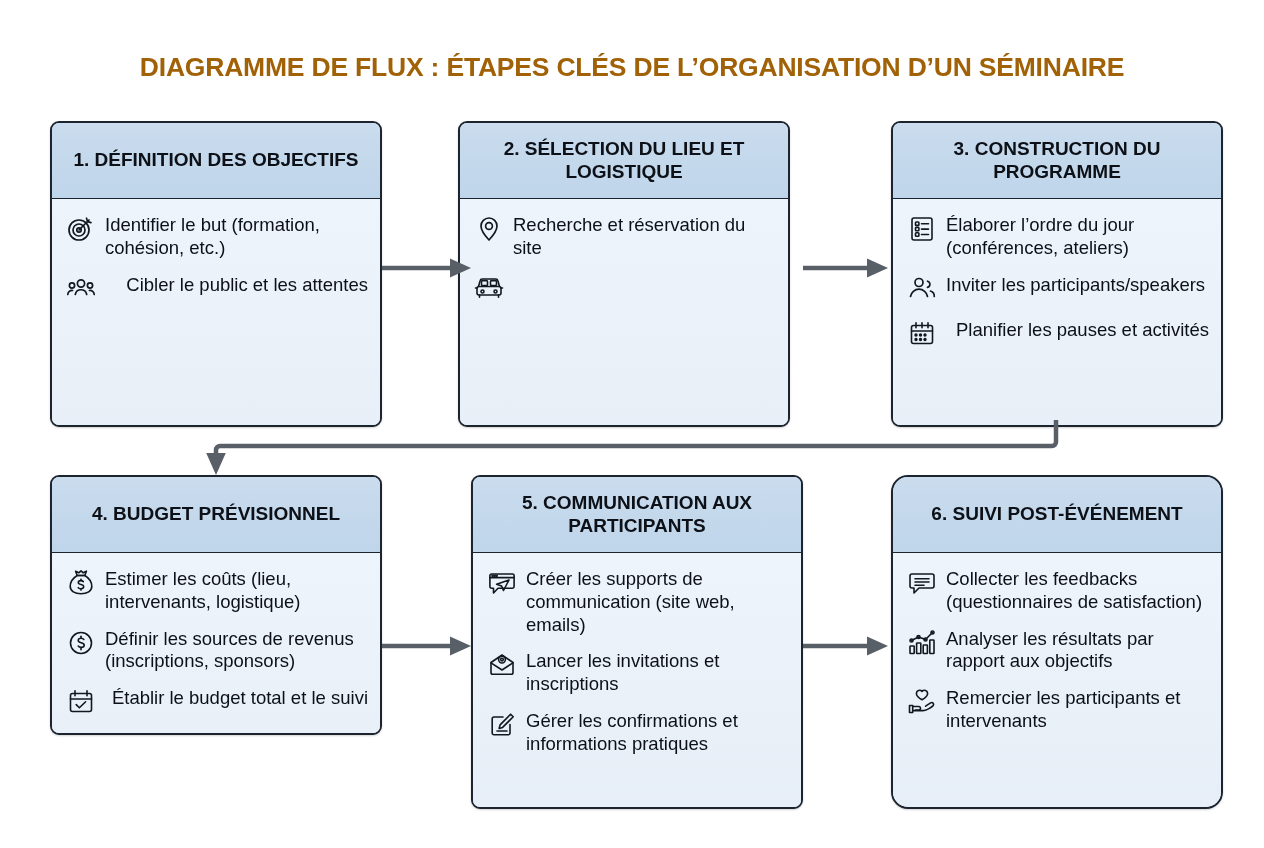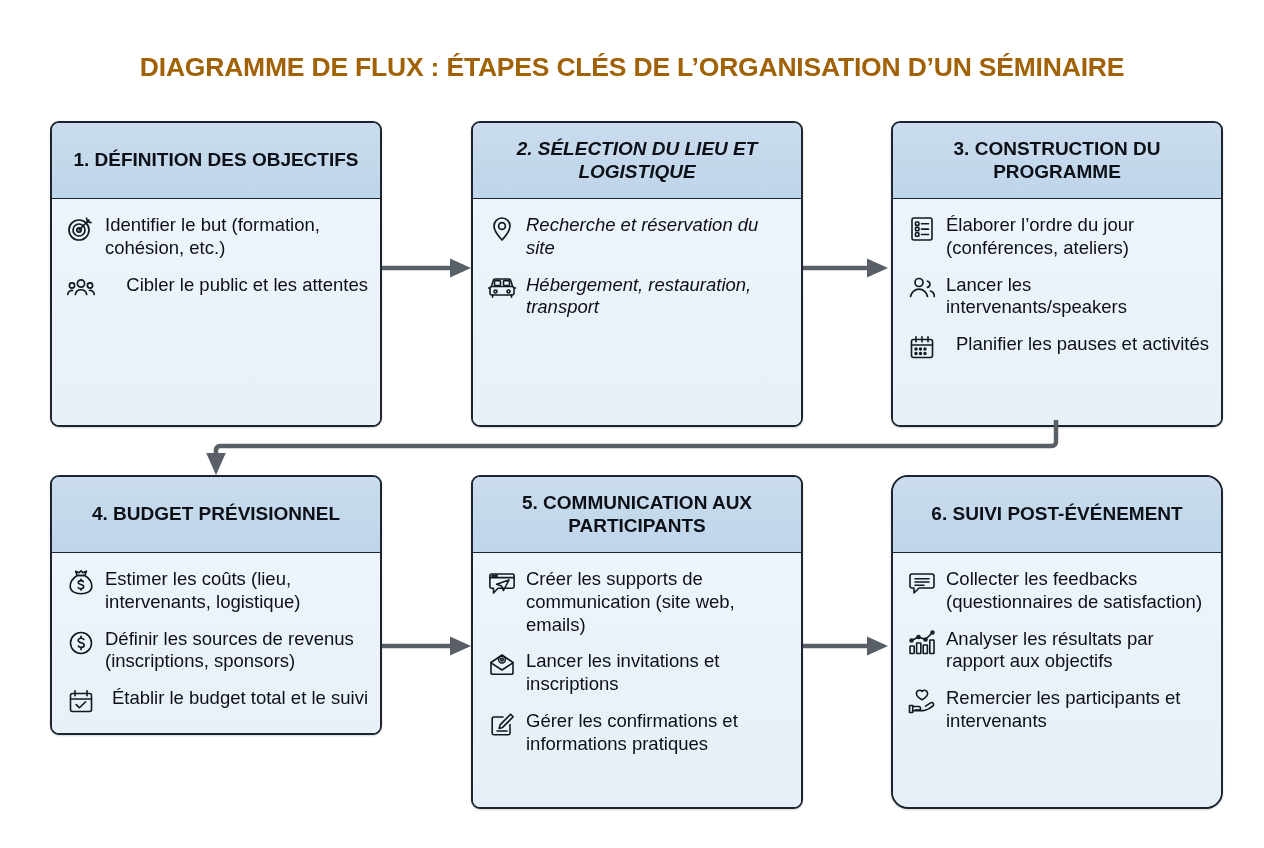--- a/index.html
+++ b/index.html
@@ -66,21 +66,21 @@
   }
   .item .ico svg{display:block;}
   .item .txt{
     font-size:18.5px;
     line-height:1.23;
     color:#0d1117;
     padding-top:1px;
   }
   
   #box-1{left:50px;top:121px;height:306px;}
-  #box-2{left:471px;top:121px;height:306px;font-style:italic;}
+  #box-2{left:458px;top:121px;height:306px;}
   #box-3{left:891px;top:121px;height:306px;}
   #box-4{left:50px;top:475px;height:260px;}
   #box-5{left:471px;top:475px;height:334px;}
   #box-6{left:891px;top:475px;height:334px;border-radius:17px;}
   #box-1 .box-body,#box-2 .box-body,#box-3 .box-body{height:280px;}
   #box-4 .box-body,#box-5 .box-body,#box-6 .box-body{height:256px;}
 
   .connector{position:absolute;}
   svg.conn{display:block;overflow:visible;}
 </style>
@@ -140,21 +140,20 @@
           <rect x="7.5" y="5.6" width="6" height="5" rx="1"></rect>
             <rect x="16.5" y="5.6" width="6" height="5" rx="1"></rect>
           <circle cx="8.5" cy="16.5" r="1.5"></circle>
             <circle cx="21.5" cy="16.5" r="1.5"></circle>
           <path d="M5.5 20 v2.2"></path>
             <path d="M24.5 20 v2.2"></path>
           <path d="M1.5 13 h1.5"></path>
             <path d="M27 13 h1.5"></path>
         </svg>
       </span>
-      <span class="txt">Hébergement, restauration, transport</span>
     </div>
   </div>
 </div>
 
 <div class="flow-box" id="box-3">
   <div class="box-header">3. CONSTRUCTION DU PROGRAMME</div>
   <div class="box-body">
     <div class="item">
       <span class="ico">
         <svg width="28" height="28" viewBox="0 0 28 28" fill="none" stroke="#12181f" stroke-width="1.6" stroke-linecap="round" stroke-linejoin="round">
@@ -171,21 +170,21 @@
     </div>
     <div class="item">
       <span class="ico">
         <svg width="30" height="26" viewBox="0 0 30 26" fill="none" stroke="#12181f" stroke-width="1.7" stroke-linecap="round" stroke-linejoin="round">
           <circle cx="12" cy="7.5" r="4"></circle>
           <path d="M3.5 21.5a8.6 8.6 0 0 1 17 0"></path>
           <path d="M20.5 6.2a3.2 3.2 0 0 1 0 6.2"></path>
           <path d="M23.5 16a5.5 5.5 0 0 1 3.8 5.5"></path>
         </svg>
       </span>
-      <span class="txt">Lancer les intervenants/speakers</span>
+      <span class="txt">Inviter les participants/speakers</span>
     </div>
     <div class="item">
       <span class="ico">
         <svg width="28" height="28" viewBox="0 0 28 28" fill="none" stroke="#12181f" stroke-width="1.6" stroke-linecap="round" stroke-linejoin="round">
           <rect x="3.5" y="5.5" width="21" height="18" rx="2"></rect>
           <path d="M3.5 11 h21"></path>
           <path d="M8 2.8 v5"></path>
             <path d="M14 2.8 v5"></path>
             <path d="M20 2.8 v5"></path>
           <circle cx="8" cy="15" r="0.9" fill="#12181f"></circle>

